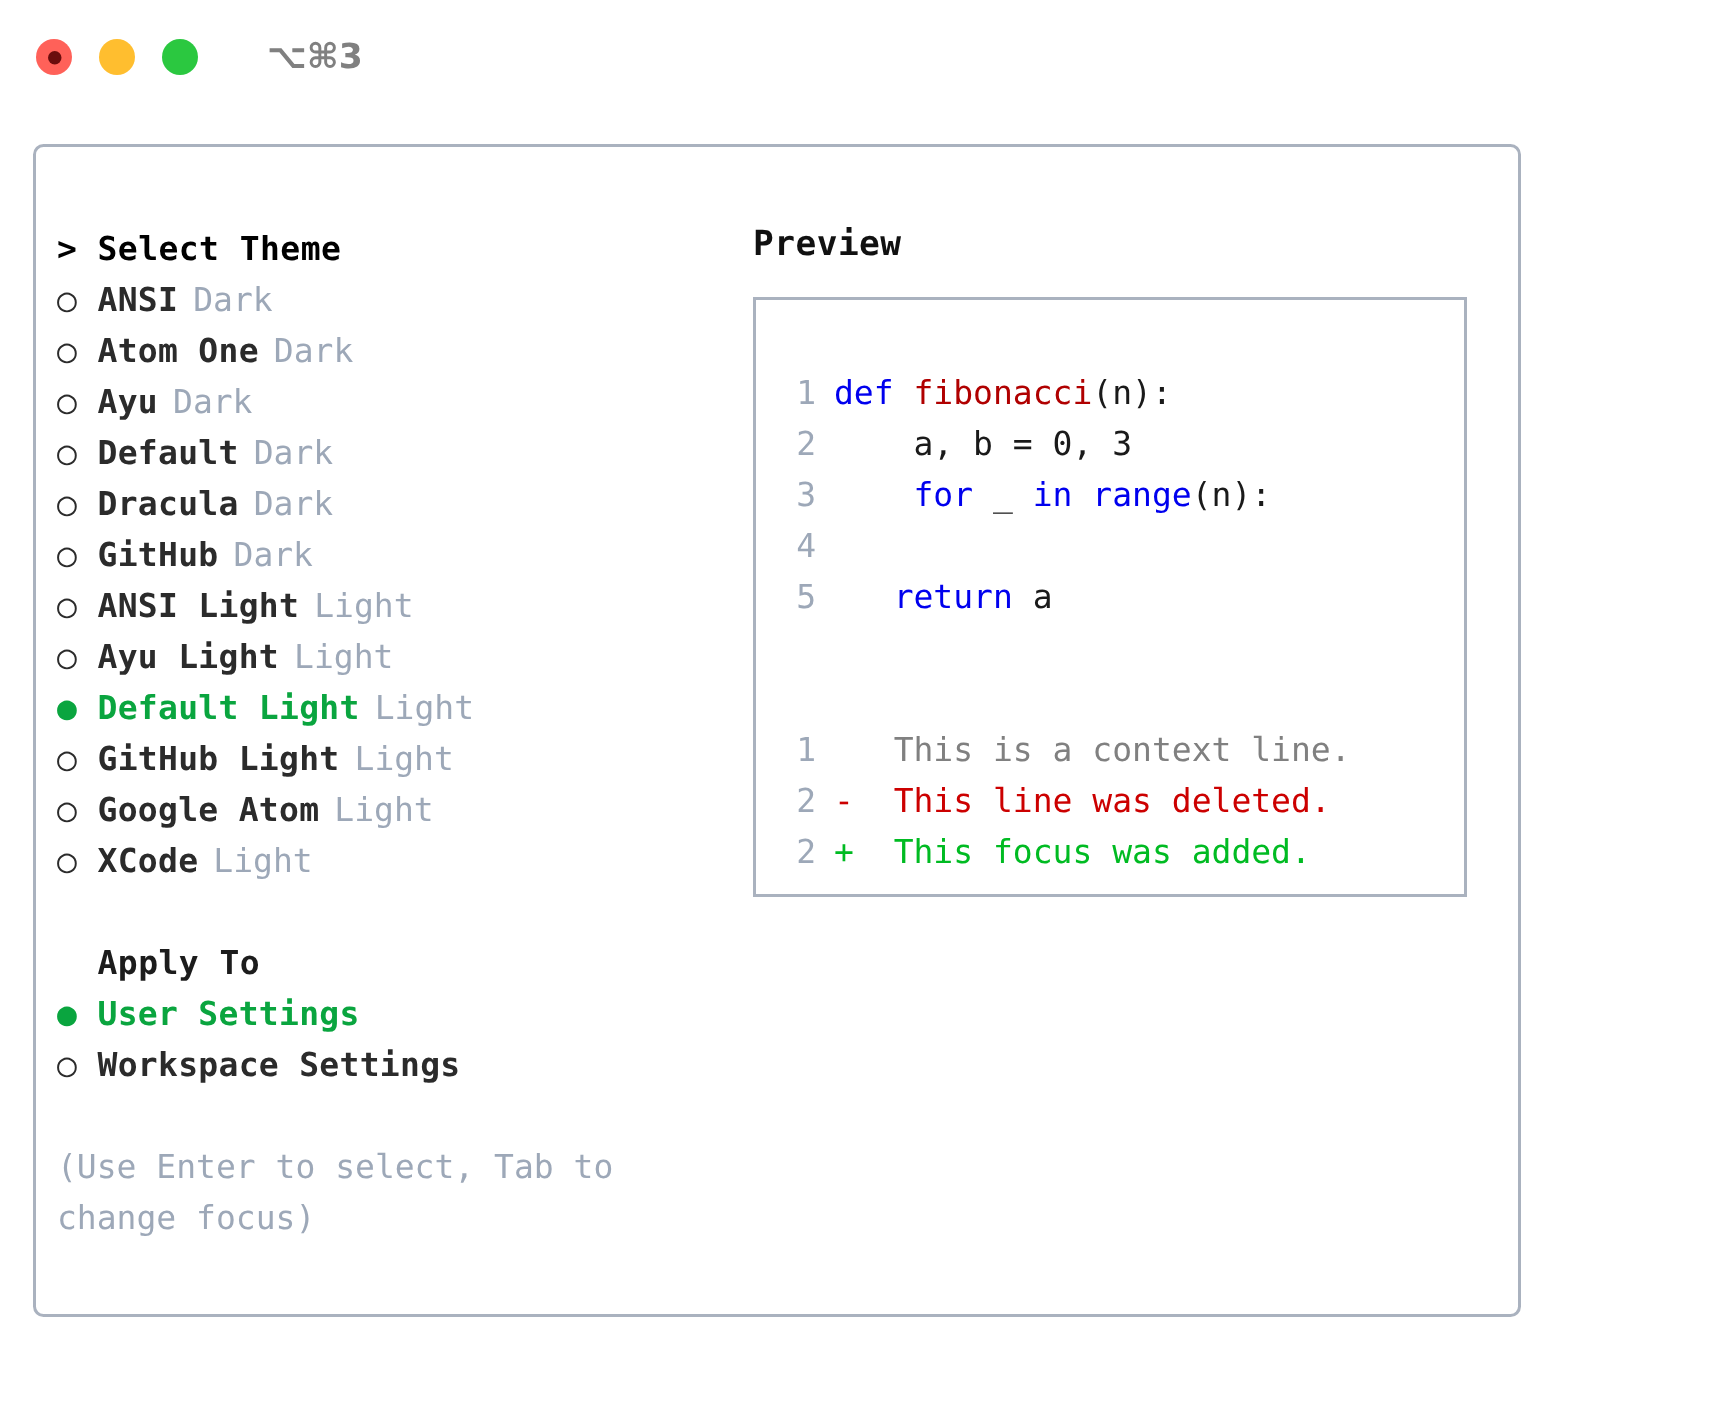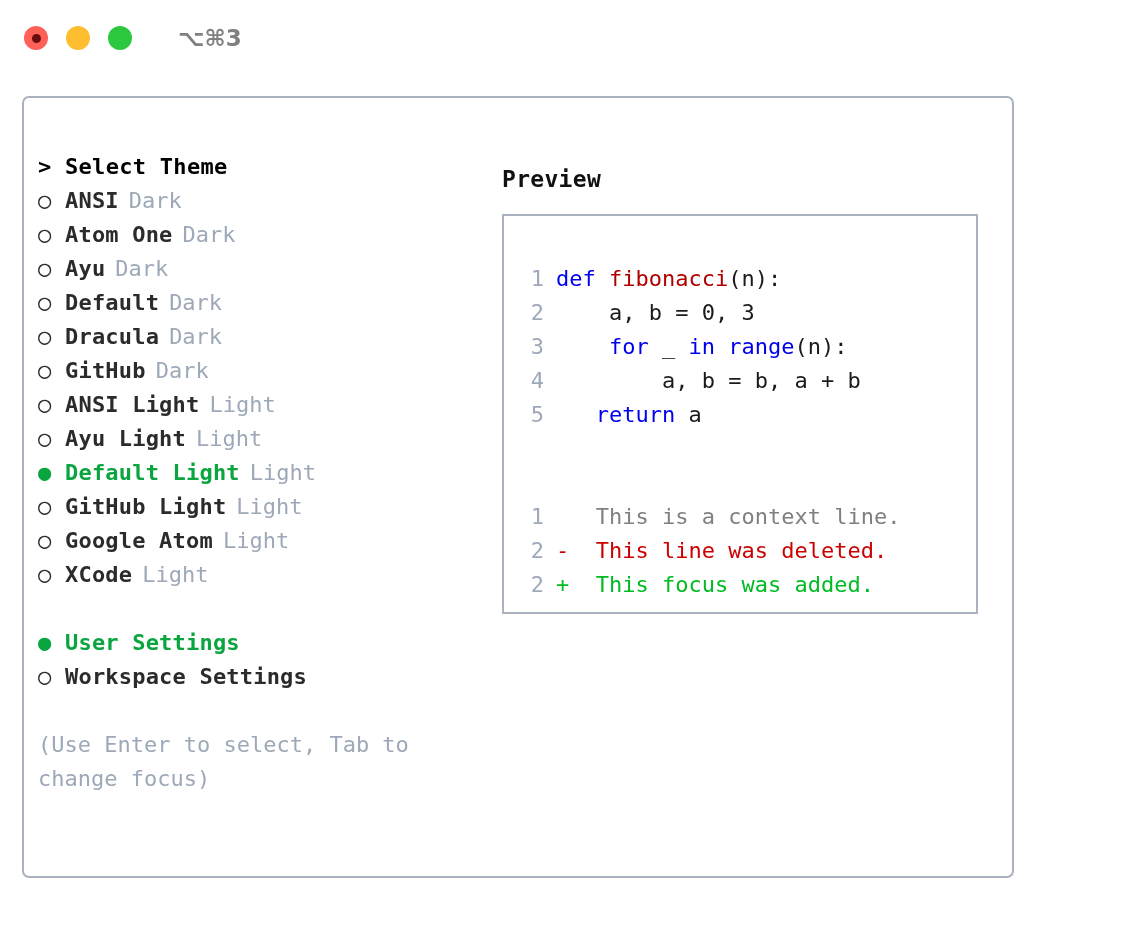--- a/index.html
+++ b/index.html
@@ -127,21 +127,21 @@
     margin-top: 34px;
     font-size: 22px;
     line-height: 34px;
     color: #9da8b8;
     width: 420px;
   }
 
   
   .right-col {
     position: absolute;
-    left: 478px; top: 68px;
+    left: 478px; top: 52px;
     width: 500px;
   }
   .preview-title {
     font-size: 23px;
     font-weight: bold;
     color: #111111;
     letter-spacing: 0.3px;
     margin-bottom: 22px;
   }
   .preview-box {
@@ -268,20 +268,24 @@
         </div>
 
         <div class="list-line">
           <span class="marker">○</span>
           <span class="item-name">XCode</span>
           <span class="item-kind">Light</span>
         </div>
 
         <div class="spacer-line"></div>
 
+        <div class="list-line">
+          <span class="marker empty">○</span>
+          <span class="section-label">Apply To</span>
+        </div>
 
         <div class="list-line">
           <span class="marker sel">●</span>
           <span class="item-name selected">User Settings</span>
         </div>
 
         <div class="list-line">
           <span class="marker">○</span>
           <span class="item-name">Workspace Settings</span>
         </div>
@@ -304,21 +308,20 @@
             <span class="code-text"><span class="tok-plain">    a, b = 0, 3</span></span>
           </div>
 
           <div class="code-line">
             <span class="gutter">3</span>
             <span class="code-text"><span class="tok-plain">    </span><span class="tok-kw">for</span><span class="tok-plain"> _ </span><span class="tok-kw">in</span><span class="tok-plain"> </span><span class="tok-kw">range</span><span class="tok-plain">(n):</span></span>
           </div>
 
           <div class="code-line">
             <span class="gutter">4</span>
-            <span class="code-text"><span class="tok-plain">        a, b = b, a + b</span></span>
           </div>
 
           <div class="code-line">
             <span class="gutter">5</span>
             <span class="code-text"><span class="tok-plain">   </span><span class="tok-kw">return</span><span class="tok-plain"> a</span></span>
           </div>
 
           <div class="blank-code-line"></div>
           <div class="blank-code-line"></div>
 

